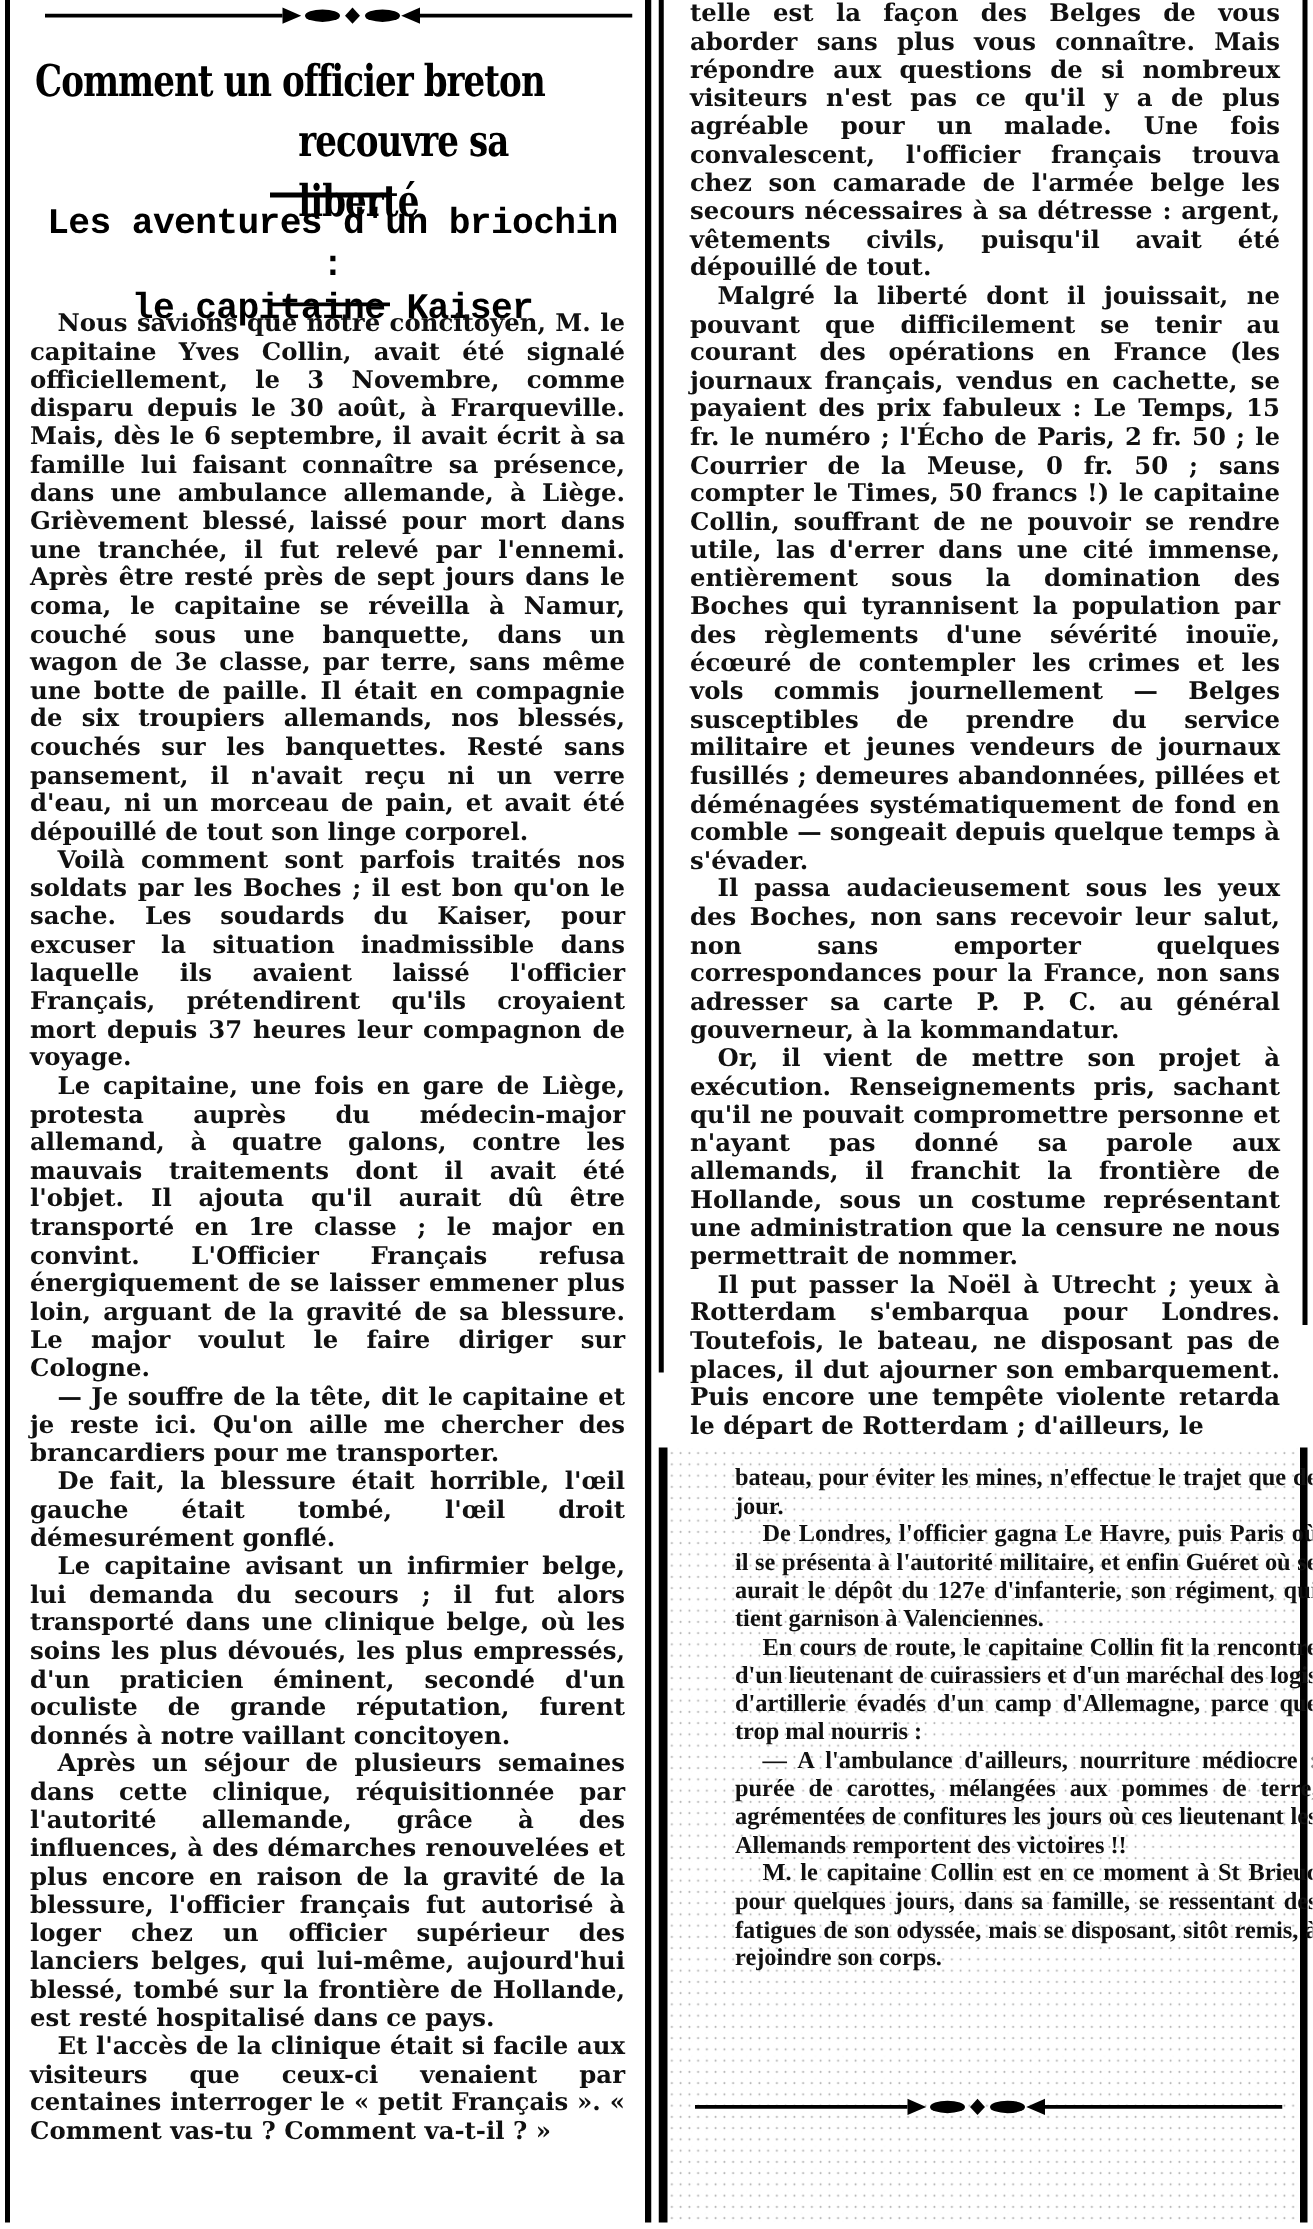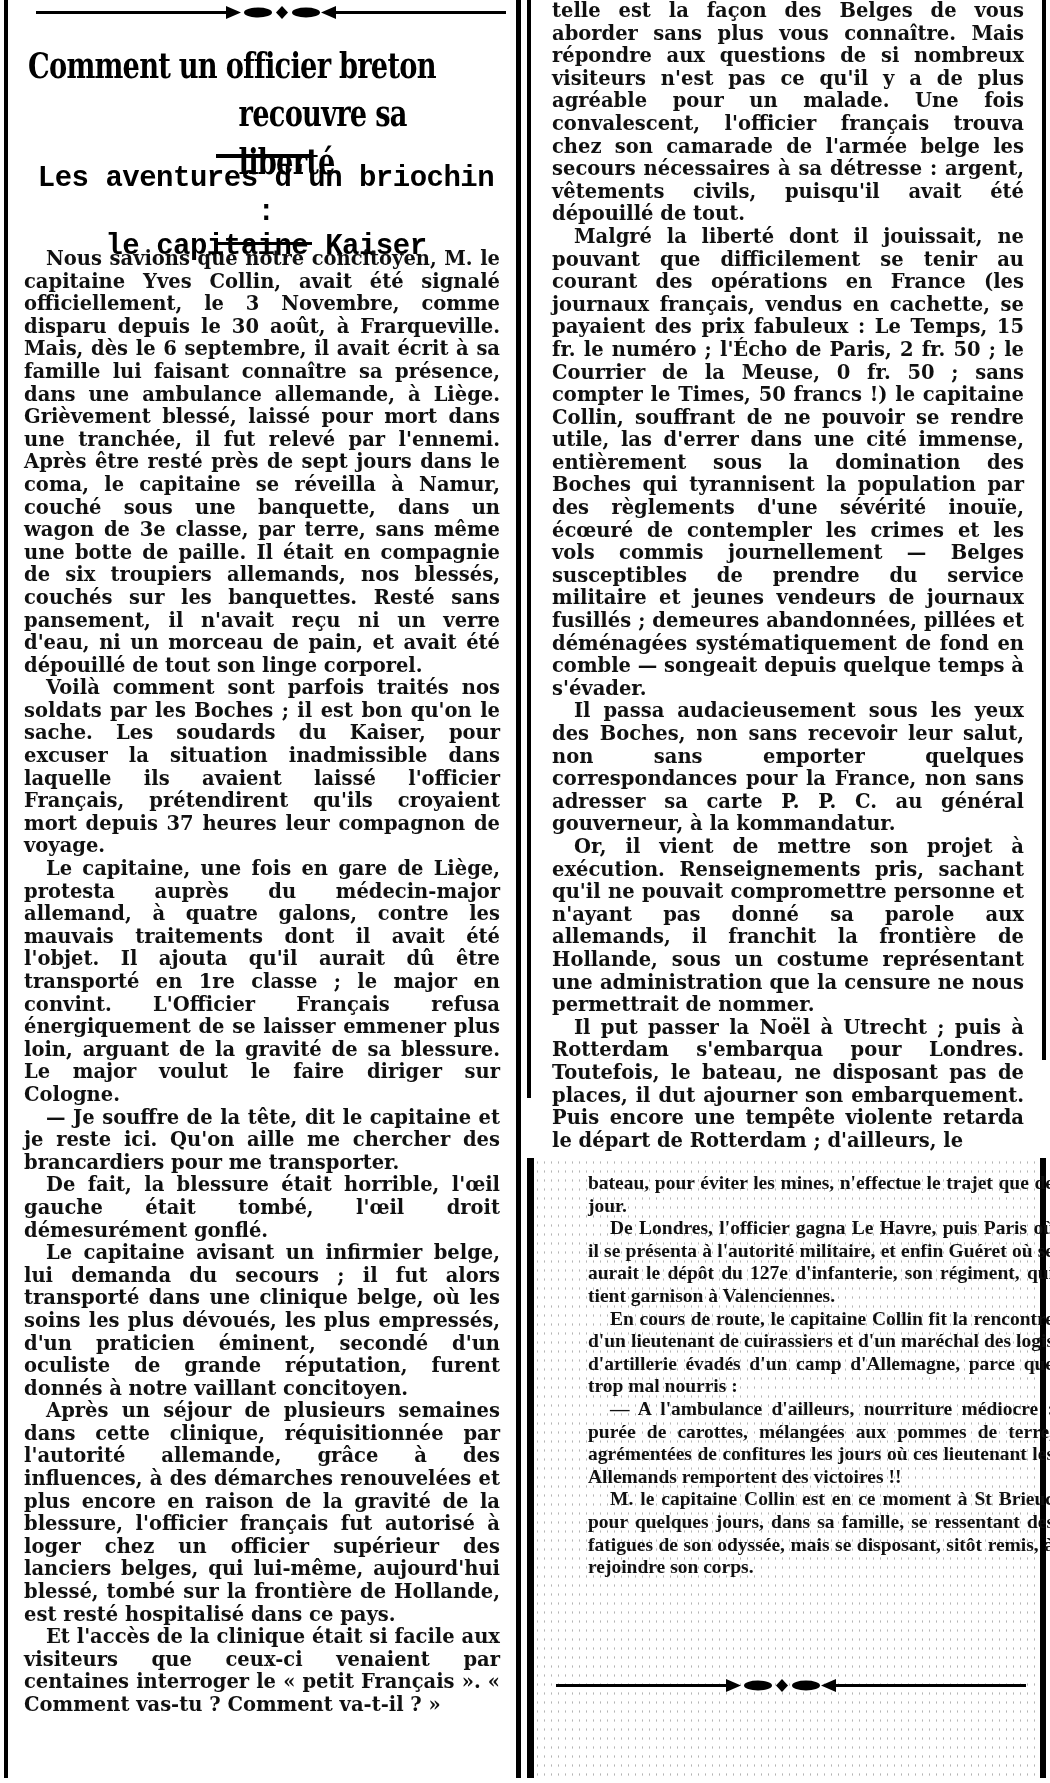--- a/index.html
+++ b/index.html
@@ -116,21 +116,21 @@
     <p>Le capitaine avisant un infirmier belge, lui demanda du secours ; il fut alors transporté dans une clinique belge, où les soins les plus dévoués, les plus empressés, d'un praticien éminent, secondé d'un oculiste de grande réputation, furent donnés à notre vaillant concitoyen.</p>
     <p>Après un séjour de plusieurs semaines dans cette clinique, réquisitionnée par l'autorité allemande, grâce à des influences, à des démarches renouvelées et plus encore en raison de la gravité de la blessure, l'officier français fut autorisé à loger chez un officier supérieur des lanciers belges, qui lui-même, aujourd'hui blessé, tombé sur la frontière de Hollande, est resté hospitalisé dans ce pays.</p>
     <p>Et l'accès de la clinique était si facile aux visiteurs que ceux-ci venaient par centaines interroger le « petit Français ». « Comment vas-tu ? Comment va-t-il ? »</p>
   </div>
 
   <div class="col col-right">
     <p class="noindent">telle est la façon des Belges de vous aborder sans plus vous connaître. Mais répondre aux questions de si nombreux visiteurs n'est pas ce qu'il y a de plus agréable pour un malade. Une fois convalescent, l'officier français trouva chez son camarade de l'armée belge les secours nécessaires à sa détresse : argent, vêtements civils, puisqu'il avait été dépouillé de tout.</p>
     <p>Malgré la liberté dont il jouissait, ne pouvant que difficilement se tenir au courant des opérations en France (les journaux français, vendus en cachette, se payaient des prix fabuleux : Le Temps, 15 fr. le numéro ; l'Écho de Paris, 2 fr. 50 ; le Courrier de la Meuse, 0 fr. 50 ; sans compter le Times, 50 francs !) le capitaine Collin, souffrant de ne pouvoir se rendre utile, las d'errer dans une cité immense, entièrement sous la domination des Boches qui tyrannisent la population par des règlements d'une sévérité inouïe, écœuré de contempler les crimes et les vols commis journellement — Belges susceptibles de prendre du service militaire et jeunes vendeurs de journaux fusillés ; demeures abandonnées, pillées et déménagées systématiquement de fond en comble — songeait depuis quelque temps à s'évader.</p>
     <p>Il passa audacieusement sous les yeux des Boches, non sans recevoir leur salut, non sans emporter quelques correspondances pour la France, non sans adresser sa carte P. P. C. au général gouverneur, à la kommandatur.</p>
     <p>Or, il vient de mettre son projet à exécution. Renseignements pris, sachant qu'il ne pouvait compromettre personne et n'ayant pas donné sa parole aux allemands, il franchit la frontière de Hollande, sous un costume représentant une administration que la censure ne nous permettrait de nommer.</p>
-    <p>Il put passer la Noël à Utrecht ; puis à Rotterdam s'embarqua pour Londres. Toutefois, le bateau, ne disposant pas de places, il dut ajourner son embarquement. Puis encore une tempête violente retarda le départ de Rotterdam ; d'ailleurs, le</p>
+    <p>Il put passer la Noël à Utrecht ; yeux à Rotterdam s'embarqua pour Londres. Toutefois, le bateau, ne disposant pas de places, il dut ajourner son embarquement. Puis encore une tempête violente retarda le départ de Rotterdam ; d'ailleurs, le</p>
   </div>
 
   <div class="col col-right-box">
     <p class="noindent">bateau, pour éviter les mines, n'effectue le trajet que de jour.</p>
     <p>De Londres, l'officier gagna Le Havre, puis Paris où il se présenta à l'autorité militaire, et enfin Guéret où se aurait le dépôt du 127e d'infanterie, son régiment, qui tient garnison à Valenciennes.</p>
     <p>En cours de route, le capitaine Collin fit la rencontre d'un lieutenant de cuirassiers et d'un maréchal des logis d'artillerie évadés d'un camp d'Allemagne, parce que trop mal nourris :</p>
     <p>— A l'ambulance d'ailleurs, nourriture médiocre : purée de carottes, mélangées aux pommes de terre, agrémentées de confitures les jours où ces lieutenant les Allemands remportent des victoires !!</p>
     <p>M. le capitaine Collin est en ce moment à St Brieuc pour quelques jours, dans sa famille, se ressentant des fatigues de son odyssée, mais se disposant, sitôt remis, à rejoindre son corps.</p>
   </div>
 

